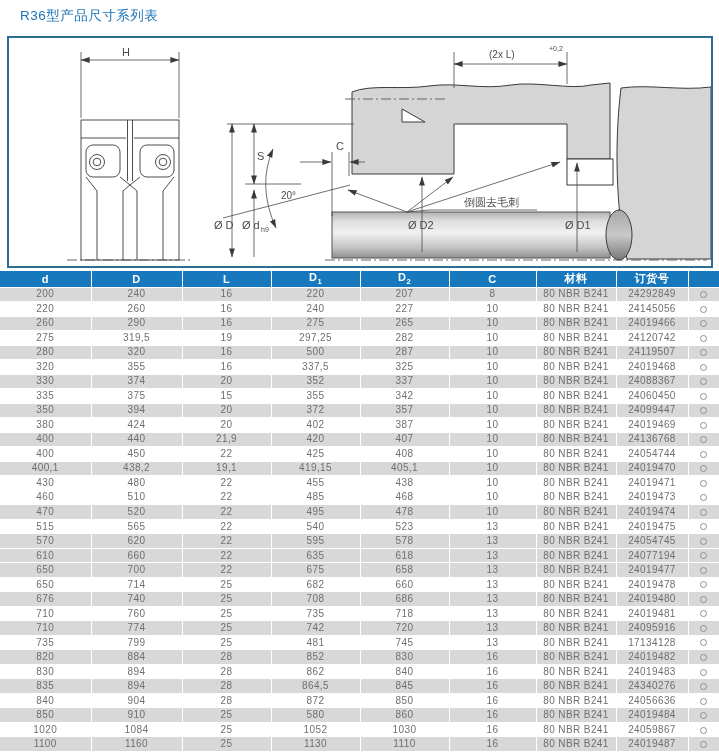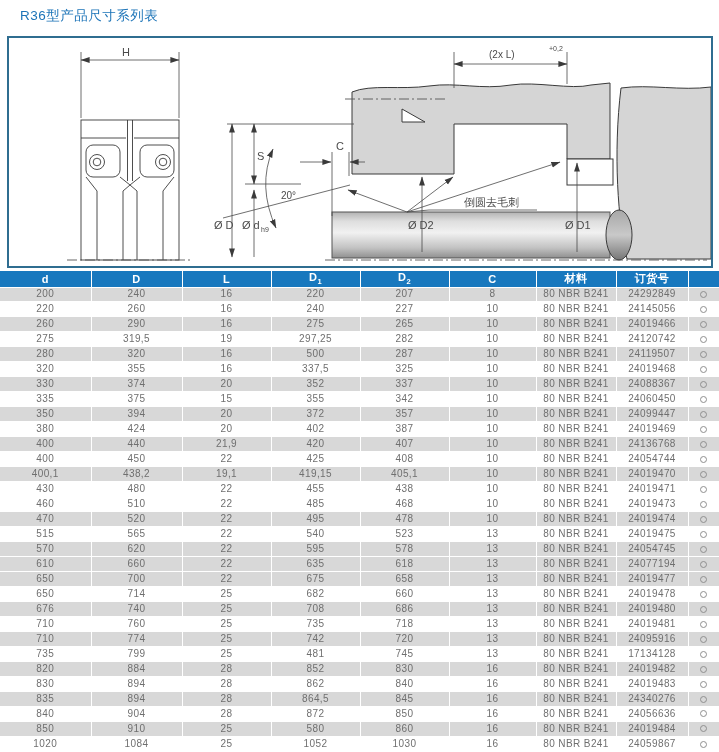--- a/index.html
+++ b/index.html
@@ -523,14 +523,25 @@
         <td>1020</td>
         <td>1084</td>
         <td>25</td>
         <td>1052</td>
         <td>1030</td>
         <td>16</td>
         <td>80 NBR B241</td>
         <td>24059867</td>
         <td><span class="circ"></span></td>
       </tr>
+      <tr class="odd">
+        <td>1100</td>
+        <td>1160</td>
+        <td>25</td>
+        <td>1130</td>
+        <td>1110</td>
+        <td>16</td>
+        <td>80 NBR B241</td>
+        <td>24019487</td>
+        <td><span class="circ"></span></td>
+      </tr>
     </tbody>
 </table>
 
 </body></html>

